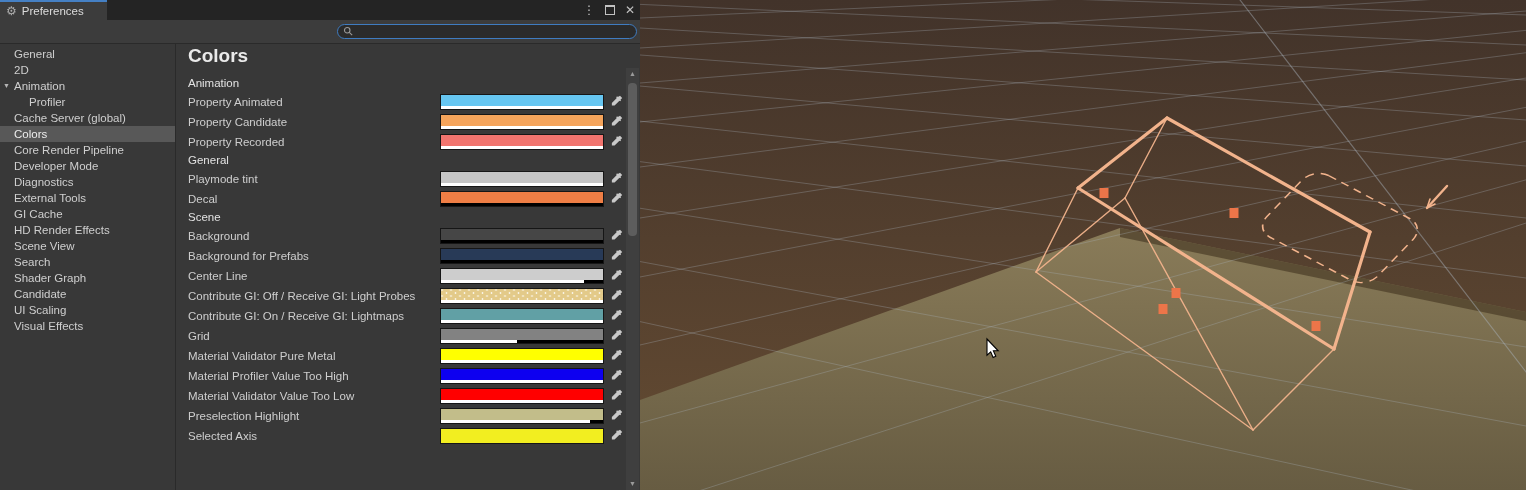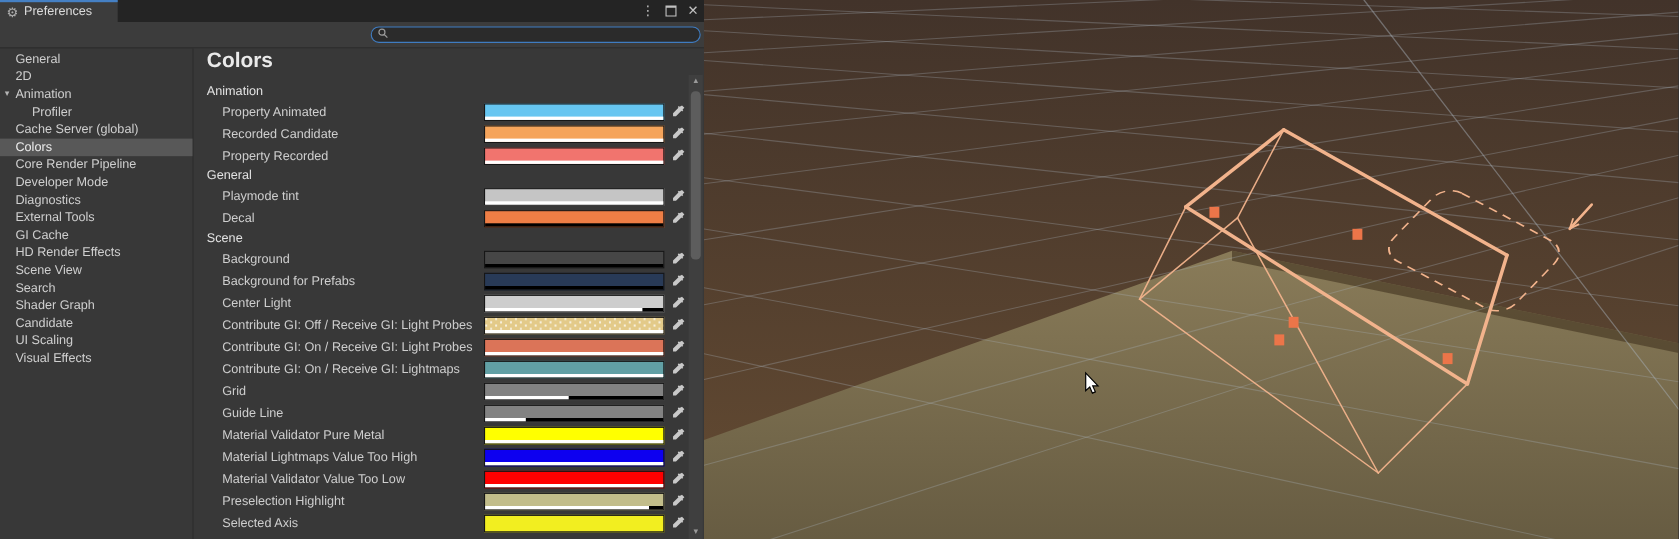--- a/index.html
+++ b/index.html
@@ -23,21 +23,21 @@
   .sidebar{width:176px;border-right:1px solid #2a2a2a;box-sizing:border-box;padding-top:2px;background:#383838;}
   .side-row{height:16px;display:flex;align-items:center;padding-left:14px;font-size:11.5px;color:#cfcfcf;position:relative;white-space:nowrap;}
   .side-row.indent{padding-left:29px;}
   .side-row.selected{background:#585858;color:#ededed;}
   .fold{position:absolute;left:3px;top:4px;font-size:7px;color:#b5b5b5;}
   .main{flex:1;position:relative;overflow:hidden;background:#383838;}
   .panel-title{position:absolute;left:12px;top:1px;font-size:19px;font-weight:bold;color:#eaeaea;}
   #color-rows{position:absolute;left:0;top:31px;right:14px;}
   .hrow{height:17px;line-height:17px;padding-left:12px;font-size:11.5px;font-weight:normal;color:#e2e2e2;}
   .crow{height:20px;position:relative;}
-  .clabel{position:absolute;left:26px;top:0;line-height:20px;font-size:11.5px;color:#cecece;white-space:nowrap;}
+  .clabel{position:absolute;left:12px;top:0;line-height:20px;font-size:11.5px;color:#cecece;white-space:nowrap;}
   .swatch{position:absolute;left:264px;top:2px;width:164px;height:16px;border:1px solid #161616;box-sizing:border-box;}
   .alpha{position:absolute;left:0;right:0;bottom:0;height:3px;background:#000;}
   .alpha-white{height:100%;background:#fff;}
   .dots{position:absolute;left:0;right:0;top:0;bottom:3px;
     background-image:radial-gradient(circle, rgba(255,255,255,.75) .8px, transparent 1.2px),radial-gradient(circle, rgba(255,255,255,.75) .8px, transparent 1.2px);
     background-size:9px 6px;background-position:1px 1px,5.5px 4px;}
   .dropper{position:absolute;left:433px;top:2px;width:15px;height:15px;display:flex;align-items:center;justify-content:center;}
   .vscroll{position:absolute;right:1px;top:24px;bottom:0;width:13px;background:#3f3f3f;}
   .sarrow{position:absolute;left:0;width:13px;height:12px;color:#9a9a9a;font-size:7px;text-align:center;line-height:12px;}
   .up{top:0;}.down{bottom:0;}
@@ -207,21 +207,21 @@
                   <div class="alpha-white" style="width: 100%;"></div>
                 </div>
               </div>
               <div class="dropper">
                 <svg width="13" height="13" viewBox="0 0 14 14">
                   <path fill="#c9c9c9" d="M10.8.9 13.1 3.2 11.3 5l.7.7-1.1 1.1-.7-.7-5.3 5.3H2v-2.9L7.3 3.2l-.7-.7L7.7 1.4l.7.7z"></path>
                 </svg>
               </div>
             </div>
             <div class="crow">
-              <span class="clabel">Recorded Candidate</span>
+              <span class="clabel">Property Candidate</span>
               <div class="swatch" style="background: rgb(245, 164, 91);">
                 <div class="alpha">
                   <div class="alpha-white" style="width: 100%;"></div>
                 </div>
               </div>
               <div class="dropper">
                 <svg width="13" height="13" viewBox="0 0 14 14">
                   <path fill="#c9c9c9" d="M10.8.9 13.1 3.2 11.3 5l.7.7-1.1 1.1-.7-.7-5.3 5.3H2v-2.9L7.3 3.2l-.7-.7L7.7 1.4l.7.7z"></path>
                 </svg>
               </div>
@@ -287,21 +287,21 @@
                   <div class="alpha-white" style="width: 0%;"></div>
                 </div>
               </div>
               <div class="dropper">
                 <svg width="13" height="13" viewBox="0 0 14 14">
                   <path fill="#c9c9c9" d="M10.8.9 13.1 3.2 11.3 5l.7.7-1.1 1.1-.7-.7-5.3 5.3H2v-2.9L7.3 3.2l-.7-.7L7.7 1.4l.7.7z"></path>
                 </svg>
               </div>
             </div>
             <div class="crow">
-              <span class="clabel">Center Light</span>
+              <span class="clabel">Center Line</span>
               <div class="swatch" style="background: rgb(205, 205, 205);">
                 <div class="alpha">
                   <div class="alpha-white" style="width: 88%;"></div>
                 </div>
               </div>
               <div class="dropper">
                 <svg width="13" height="13" viewBox="0 0 14 14">
                   <path fill="#c9c9c9" d="M10.8.9 13.1 3.2 11.3 5l.7.7-1.1 1.1-.7-.7-5.3 5.3H2v-2.9L7.3 3.2l-.7-.7L7.7 1.4l.7.7z"></path>
                 </svg>
               </div>
@@ -314,33 +314,20 @@
                   <div class="alpha-white" style="width: 100%;"></div>
                 </div>
               </div>
               <div class="dropper">
                 <svg width="13" height="13" viewBox="0 0 14 14">
                   <path fill="#c9c9c9" d="M10.8.9 13.1 3.2 11.3 5l.7.7-1.1 1.1-.7-.7-5.3 5.3H2v-2.9L7.3 3.2l-.7-.7L7.7 1.4l.7.7z"></path>
                 </svg>
               </div>
             </div>
             <div class="crow">
-              <span class="clabel">Contribute GI: On / Receive GI: Light Probes</span>
-              <div class="swatch" style="background: rgb(219, 116, 88);">
-                <div class="alpha">
-                  <div class="alpha-white" style="width: 100%;"></div>
-                </div>
-              </div>
-              <div class="dropper">
-                <svg width="13" height="13" viewBox="0 0 14 14">
-                  <path fill="#c9c9c9" d="M10.8.9 13.1 3.2 11.3 5l.7.7-1.1 1.1-.7-.7-5.3 5.3H2v-2.9L7.3 3.2l-.7-.7L7.7 1.4l.7.7z"></path>
-                </svg>
-              </div>
-            </div>
-            <div class="crow">
               <span class="clabel">Contribute GI: On / Receive GI: Lightmaps</span>
               <div class="swatch" style="background: rgb(97, 160, 165);">
                 <div class="alpha">
                   <div class="alpha-white" style="width: 100%;"></div>
                 </div>
               </div>
               <div class="dropper">
                 <svg width="13" height="13" viewBox="0 0 14 14">
                   <path fill="#c9c9c9" d="M10.8.9 13.1 3.2 11.3 5l.7.7-1.1 1.1-.7-.7-5.3 5.3H2v-2.9L7.3 3.2l-.7-.7L7.7 1.4l.7.7z"></path>
                 </svg>
@@ -353,47 +340,34 @@
                   <div class="alpha-white" style="width: 47%;"></div>
                 </div>
               </div>
               <div class="dropper">
                 <svg width="13" height="13" viewBox="0 0 14 14">
                   <path fill="#c9c9c9" d="M10.8.9 13.1 3.2 11.3 5l.7.7-1.1 1.1-.7-.7-5.3 5.3H2v-2.9L7.3 3.2l-.7-.7L7.7 1.4l.7.7z"></path>
                 </svg>
               </div>
             </div>
             <div class="crow">
-              <span class="clabel">Guide Line</span>
-              <div class="swatch" style="background: rgb(130, 130, 130);">
-                <div class="alpha">
-                  <div class="alpha-white" style="width: 23%;"></div>
-                </div>
-              </div>
-              <div class="dropper">
-                <svg width="13" height="13" viewBox="0 0 14 14">
-                  <path fill="#c9c9c9" d="M10.8.9 13.1 3.2 11.3 5l.7.7-1.1 1.1-.7-.7-5.3 5.3H2v-2.9L7.3 3.2l-.7-.7L7.7 1.4l.7.7z"></path>
-                </svg>
-              </div>
-            </div>
-            <div class="crow">
               <span class="clabel">Material Validator Pure Metal</span>
               <div class="swatch" style="background: rgb(255, 255, 0);">
                 <div class="alpha">
                   <div class="alpha-white" style="width: 100%;"></div>
                 </div>
               </div>
               <div class="dropper">
                 <svg width="13" height="13" viewBox="0 0 14 14">
                   <path fill="#c9c9c9" d="M10.8.9 13.1 3.2 11.3 5l.7.7-1.1 1.1-.7-.7-5.3 5.3H2v-2.9L7.3 3.2l-.7-.7L7.7 1.4l.7.7z"></path>
                 </svg>
               </div>
             </div>
             <div class="crow">
-              <span class="clabel">Material Lightmaps Value Too High</span>
+              <span class="clabel">Material Profiler Value Too High</span>
               <div class="swatch" style="background: rgb(13, 0, 240);">
                 <div class="alpha">
                   <div class="alpha-white" style="width: 100%;"></div>
                 </div>
               </div>
               <div class="dropper">
                 <svg width="13" height="13" viewBox="0 0 14 14">
                   <path fill="#c9c9c9" d="M10.8.9 13.1 3.2 11.3 5l.7.7-1.1 1.1-.7-.7-5.3 5.3H2v-2.9L7.3 3.2l-.7-.7L7.7 1.4l.7.7z"></path>
                 </svg>
               </div>

